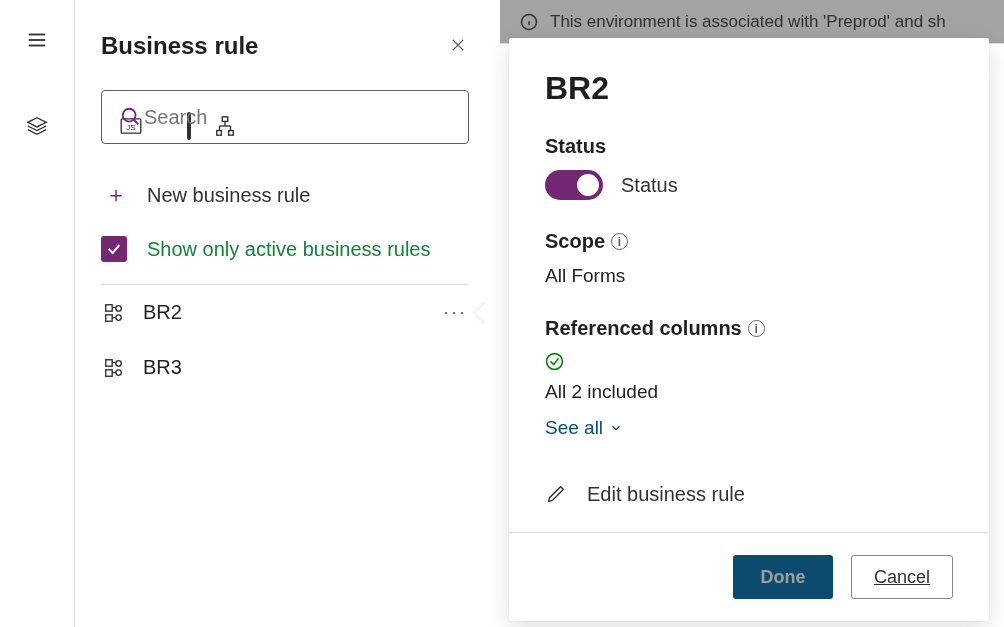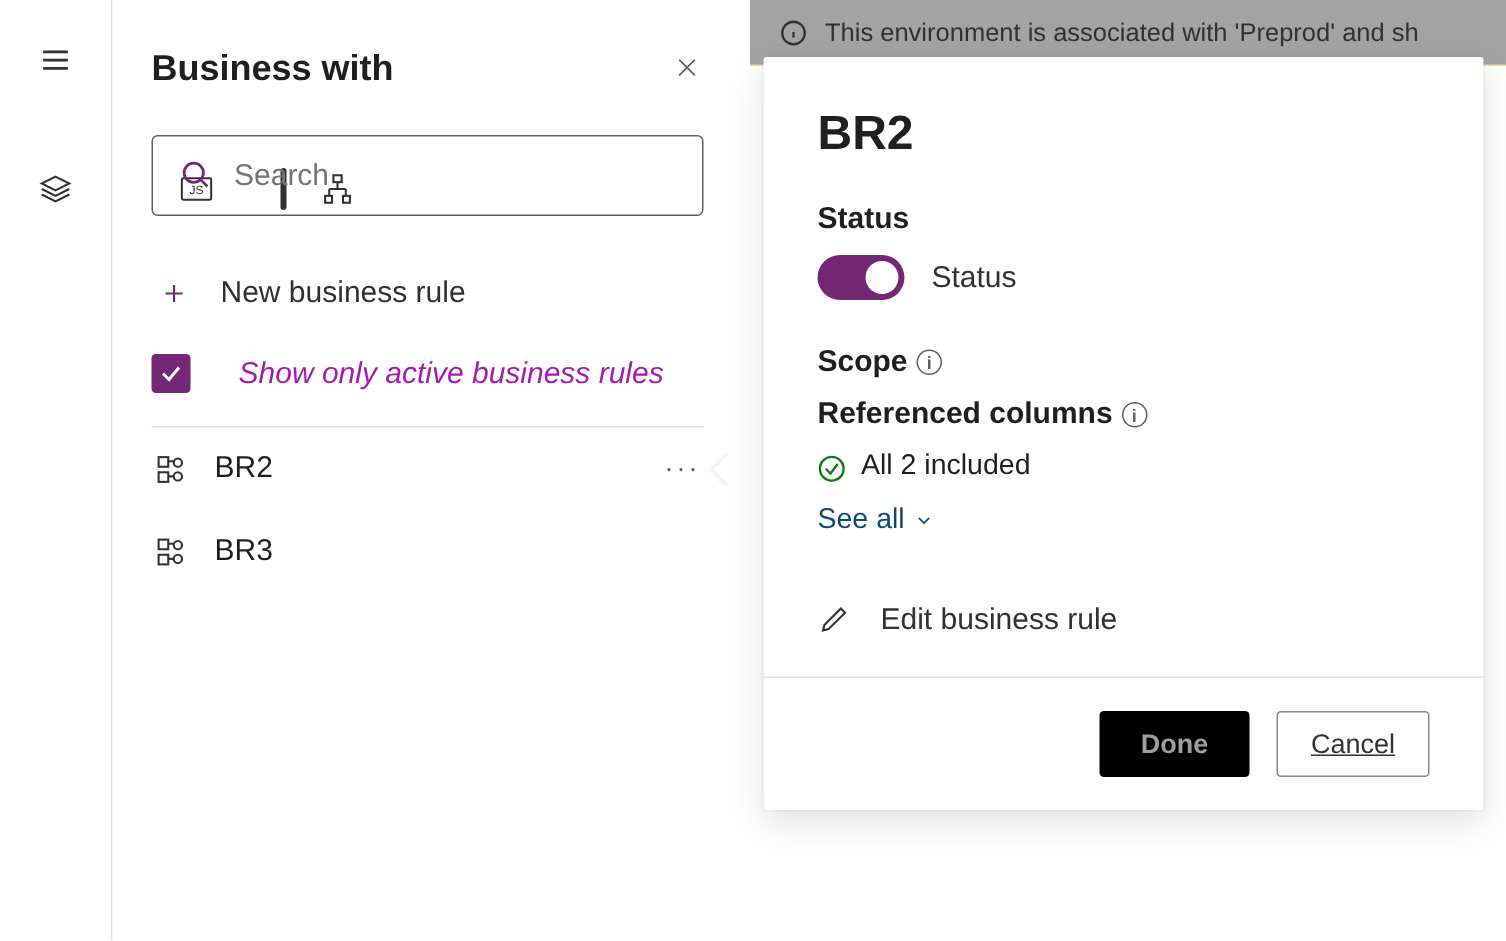--- a/index.html
+++ b/index.html
@@ -68,40 +68,39 @@
     display:flex; align-items:center;
     border:1px solid #605e5c;
     border-radius:4px;
     height:54px;
     padding: 0 18px;
     margin-bottom:28px;
   }
   .search svg { color:#742774; }
   .search input {
     border:none; outline:none; flex:1;
-    margin-left:14px;
+    margin-left:2px;
     font-size:20px;
     color:#15803d;
     background:transparent;
   }
 
   .newrule {
     display:flex; align-items:center; gap:20px;
     font-size:20px; color:#323130;
     cursor:pointer;
     padding: 8px 0 22px 4px;
   }
   .newrule .plus { color:#742774; font-size:22px; font-weight:300; }
 
   .checkrow {
-    display:flex; align-items:center; gap:32px;
-    font-size:20px; color:#a21caf;
+    display:flex; align-items:center; gap:20px;
+    font-size:20px; color:#15803d;
     padding:4px 0 22px 0;
     border-bottom:1px solid #e1dfdd;
-    font-style:italic;
   }
   .checkbox {
     width:26px; height:26px;
     background:#742774;
     border-radius:3px;
     display:flex; align-items:center; justify-content:center;
     cursor:pointer;
   }
   .checkbox svg { color:#fff; }
 
@@ -156,21 +155,21 @@
   .toggle::after {
     content:"";
     position:absolute;
     right:4px; top:4px;
     width:22px; height:22px;
     background:#fff;
     border-radius:50%;
   }
   .value-text { font-size:20px; color:#323130; }
   .plain-value { font-size:19px; color:#201f1e; margin-bottom:30px;}
-  .ref-row { display:flex; align-items:flex-end; gap:10px; font-size:19px; margin-bottom:14px;}
+  .ref-row { display:flex; align-items:flex-start; gap:10px; font-size:19px; margin-bottom:14px;flex-direction:column;}
   .ref-row svg { color:#107c10; }
   .seeall {
     color:#0c4a6e; font-size:19px; cursor:pointer;
     display:flex; align-items:center; gap:6px;
     margin-bottom:44px;
   }
   .edit-row {
     display:flex; align-items:flex-start; gap:20px;
     font-size:20px; color:#323130; cursor:pointer;
     margin-bottom:26px;
@@ -183,21 +182,21 @@
   }
   .btn {
     min-width:100px; height:44px;
     padding:0 22px;
     font-size:18px;
     border-radius:3px;
     cursor:pointer;
     display:flex; align-items:center; justify-content:center;
   }
   .btn-primary-disabled {
-    background:#000000;
+    background:#0c4a6e;
     color:#a19f9d;
     border:none;
     font-weight:600;
   }
   .btn-secondary {
     background:#fff;
     border:1px solid #8a8886;
     color:#323130;
     text-decoration:underline;
   }
@@ -289,21 +288,21 @@
             <line x1="6" y1="17" x2="6" y2="12"></line>
             <line x1="18" y1="17" x2="18" y2="12"></line>
             <line x1="6" y1="12" x2="18" y2="12"></line>
           </svg>
       </div>
     </div>
   </div>
 
   <div class="panel">
     <div class="panel-header">
-      <div class="panel-title">Business with</div>
+      <div class="panel-title">Business rule</div>
       <div class="panel-close">
         <svg width="18" height="18" viewBox="0 0 24 24" stroke="currentColor" stroke-width="1.5" fill="none">
             <line x1="5" y1="5" x2="19" y2="19"></line>
             <line x1="19" y1="5" x2="5" y2="19"></line>
           </svg>
       </div>
     </div>
 
     <div class="search">
       <svg width="22" height="22" viewBox="0 0 24 24" stroke="currentColor" stroke-width="2" fill="none">
@@ -367,20 +366,21 @@
     <div class="field-label">Status</div>
     <div class="toggle-row">
       <div class="toggle"></div>
       <span class="value-text">Status</span>
     </div>
 
     <div class="field-label">
       <span>Scope</span>
       <span class="info-icon">i</span>
     </div>
+    <div class="plain-value">All Forms</div>
 
     <div class="field-label">
       <span>Referenced columns</span>
       <span class="info-icon">i</span>
     </div>
     <div class="ref-row">
       <svg width="19" height="19" viewBox="0 0 24 24" stroke="currentColor" stroke-width="2" fill="none">
           <circle cx="12" cy="12" r="10"></circle>
           <polyline points="7 12 11 16 17 8"></polyline>
         </svg>

